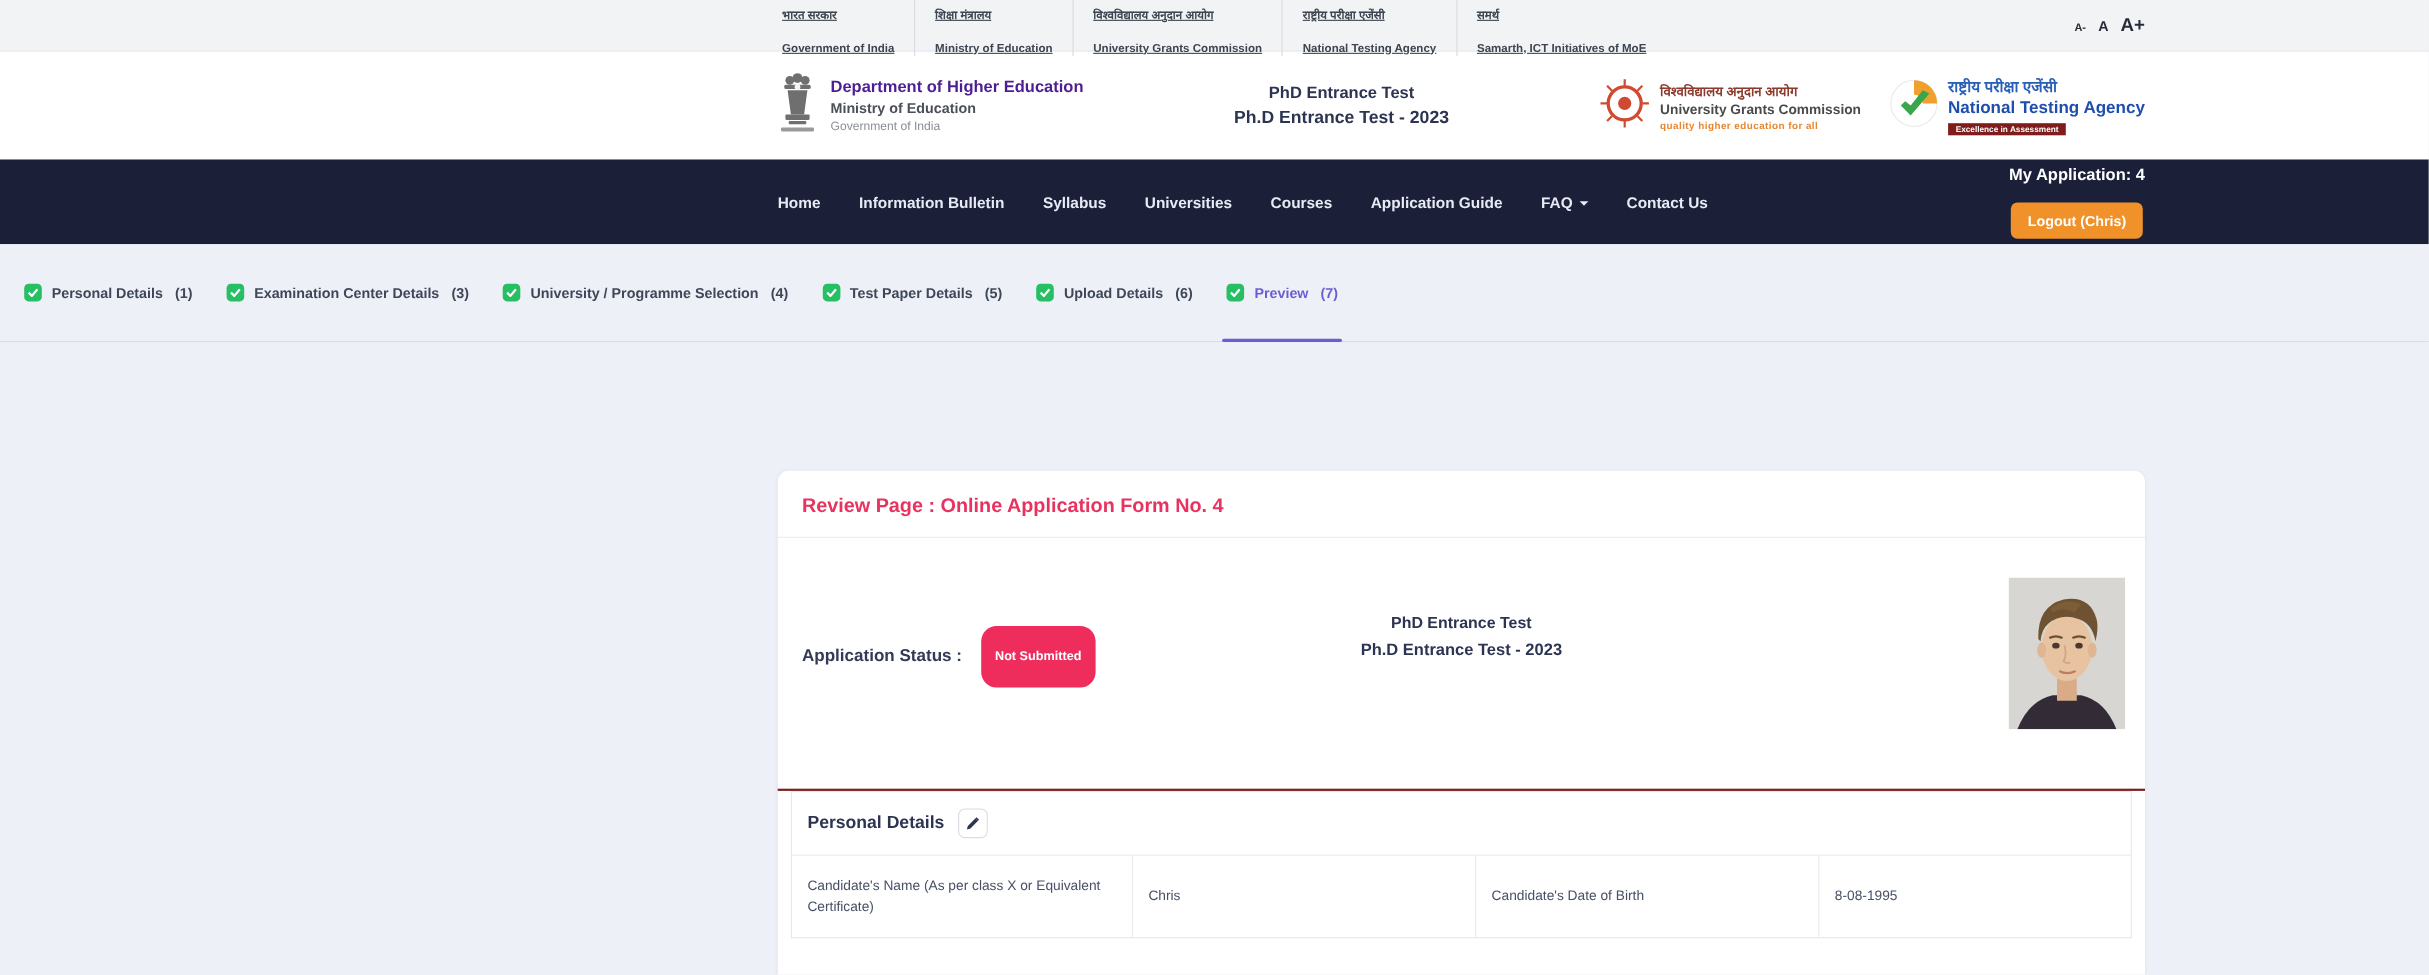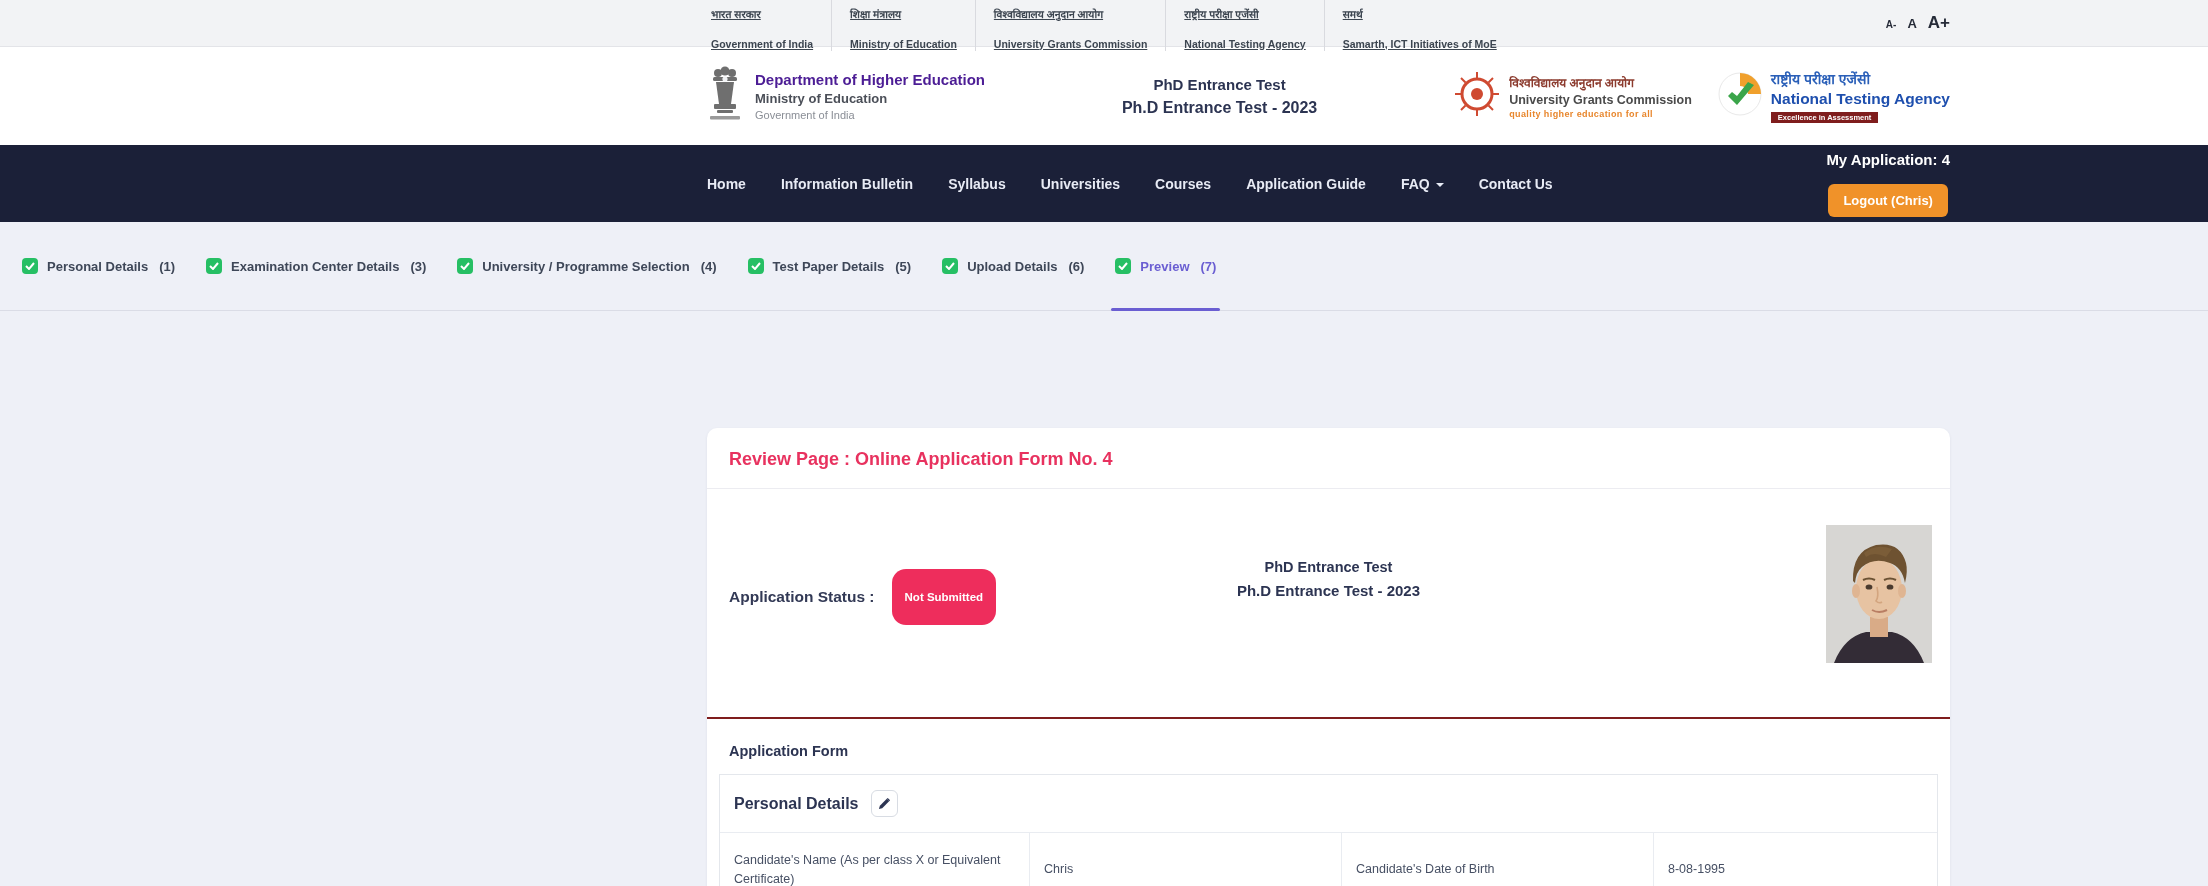--- a/index.html
+++ b/index.html
@@ -306,21 +306,20 @@
           <ellipse cx="43" cy="62" rx="3.4" ry="2.6" fill="#4a3a2e"></ellipse>
           <ellipse cx="64" cy="62" rx="3.4" ry="2.6" fill="#4a3a2e"></ellipse>
           <path d="M37 55 Q43 52 49 55" stroke="#6b5133" stroke-width="2" fill="none"></path>
           <path d="M58 55 Q64 52 70 55" stroke="#6b5133" stroke-width="2" fill="none"></path>
           <path d="M51 62 Q53 72 50 76 Q53 79 56 77" stroke="#d3a57f" stroke-width="1.6" fill="none"></path>
           <path d="M46 85 Q53 89 61 85" stroke="#b97e63" stroke-width="2" fill="none"></path>
         </svg>
       </span>
     </div>
 
-    <div class="form-label">Application Form</div>
 
     <div class="section-box">
       <div class="box-header">
         <span class="box-title">Personal Details</span>
         <span class="edit-btn">
           <svg width="13" height="13" viewBox="0 0 14 14">
             <path d="M1 13 L2 9.5 L9.5 2 L12 4.5 L4.5 12 Z" fill="#2c3452"></path>
             <path d="M10.5 1 L13 3.5 L12 4.5 L9.5 2 Z" fill="#2c3452"></path>
           </svg>
         </span>

